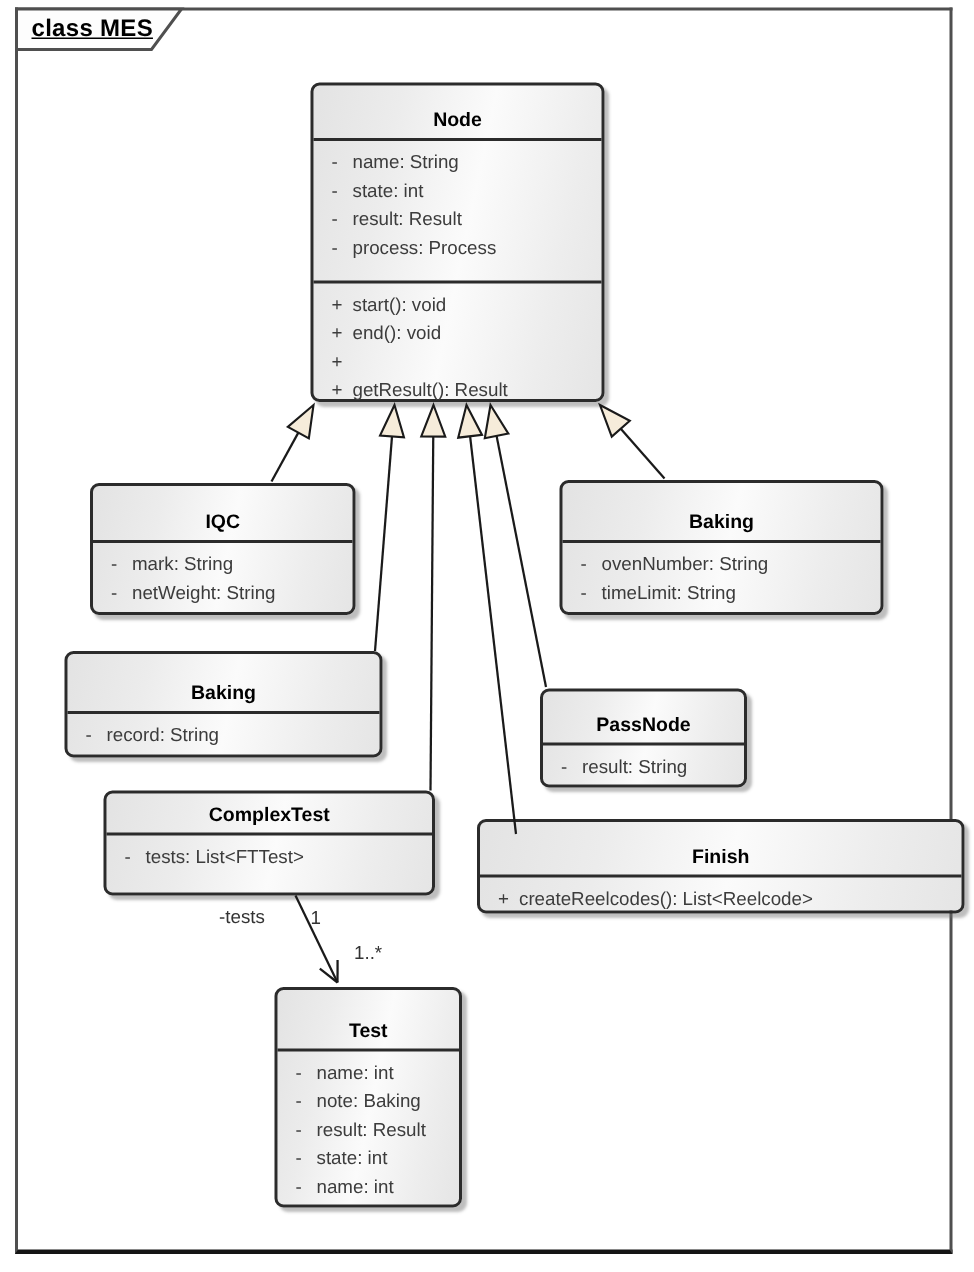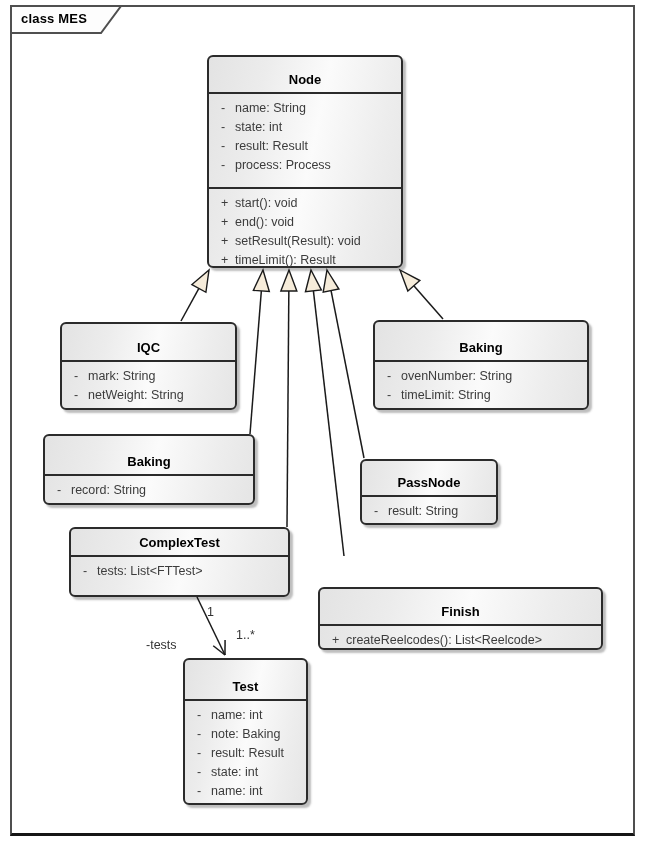--- a/index.html
+++ b/index.html
@@ -11,22 +11,23 @@
     overflow:hidden;
   }
   
   .frame{
     position:absolute;left:10px;top:5px;width:625px;height:831px;
     border:2px solid #4f4f4f;border-bottom:3px solid #151515;
     box-sizing:border-box;
   }
   .frame-label{
     position:absolute;left:21px;top:11px;
-    font-size:13px;font-weight:bold;color:#000;
+    font-size:16px;font-weight:bold;color:#000;
     letter-spacing:.2px;
+    text-decoration:underline;
   }
   
   .uml-class{
     position:absolute;box-sizing:border-box;
     border:2px solid #2b2b2b;border-radius:6px;
     background:linear-gradient(102deg,#e3e3e3 0%,#ececec 25%,#fbfbfb 52%,#ededed 80%,#e5e5e5 100%);
     box-shadow:3px 3px 2px rgba(110,110,110,.45);
   }
   .uml-title{
     display:flex;align-items:flex-end;justify-content:center;
@@ -35,21 +36,21 @@
   }
   .uml-section{
     box-sizing:border-box;border-top:2px solid #2b2b2b;
     padding-top:5px;overflow:hidden;
   }
   .uml-row{display:flex;height:19px;line-height:19px;font-size:12.5px;color:#3c3c3c;white-space:nowrap;}
   .uml-vis{flex:none;width:26px;padding-left:12px;box-sizing:border-box;}
   
   #overlay{position:absolute;left:0;top:0;pointer-events:none;}
   .assoc-label{position:absolute;font-size:12.5px;color:#333;white-space:nowrap;}
-  #lbl-tests{left:146px;top:604px;margin-top:34px;}
+  #lbl-tests{left:146px;top:604px;}
   #lbl-m1{left:207px;top:605px;}
   #lbl-m2{left:236px;top:628px;}
 </style>
 </head>
 <body>
 
 <div class="canvas">
   <div class="frame"></div>
   <svg id="frame-tab" style="position:absolute;left:0;top:0;" width="160" height="40">
     <polygon points="11,6 121,6 101,33 11,33" fill="#fdfdfd" stroke="#4f4f4f" stroke-width="2"></polygon>
@@ -81,25 +82,24 @@
           <div class="uml-row">
             <span class="uml-vis">+</span>
             <span>start(): void</span>
           </div>
           <div class="uml-row">
             <span class="uml-vis">+</span>
             <span>end(): void</span>
           </div>
           <div class="uml-row">
             <span class="uml-vis">+</span>
-            <span>setResult(Result): void</span>
-          </div>
-          <div class="uml-row">
-            <span class="uml-vis">+</span>
-            <span>timeLimit(): Result</span>
+          </div>
+          <div class="uml-row">
+            <span class="uml-vis">+</span>
+            <span>getResult(): Result</span>
           </div>
         </div>
       </div>
       <div class="uml-class" style="left: 60px; top: 322px; width: 177px; height: 88px;">
         <div class="uml-title" style="height: 36px;">IQC</div>
         <div class="uml-section" style="height: 52px;">
           <div class="uml-row">
             <span class="uml-vis">-</span>
             <span>mark: String</span>
           </div>
@@ -142,21 +142,21 @@
       </div>
       <div class="uml-class" style="left: 360px; top: 459px; width: 138px; height: 66px;">
         <div class="uml-title" style="height: 34px;">PassNode</div>
         <div class="uml-section" style="height: 32px;">
           <div class="uml-row">
             <span class="uml-vis">-</span>
             <span>result: String</span>
           </div>
         </div>
       </div>
-      <div class="uml-class" style="left: 318px; top: 587px; width: 285px; height: 63px;">
+      <div class="uml-class" style="left: 318px; top: 546px; width: 325px; height: 63px;">
         <div class="uml-title" style="height: 35px;">Finish</div>
         <div class="uml-section" style="height: 28px;">
           <div class="uml-row">
             <span class="uml-vis">+</span>
             <span>createReelcodes(): List&lt;Reelcode&gt;</span>
           </div>
         </div>
       </div>
       <div class="uml-class" style="left: 183px; top: 658px; width: 125px; height: 147px;">
         <div class="uml-title" style="height: 39px;">Test</div>

